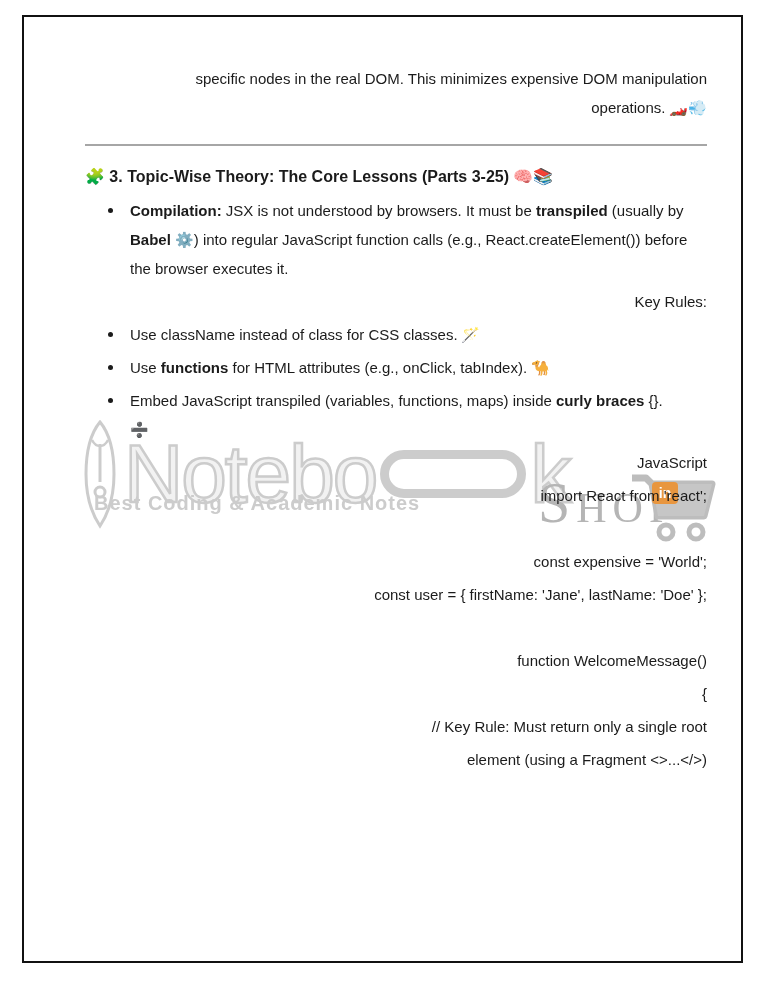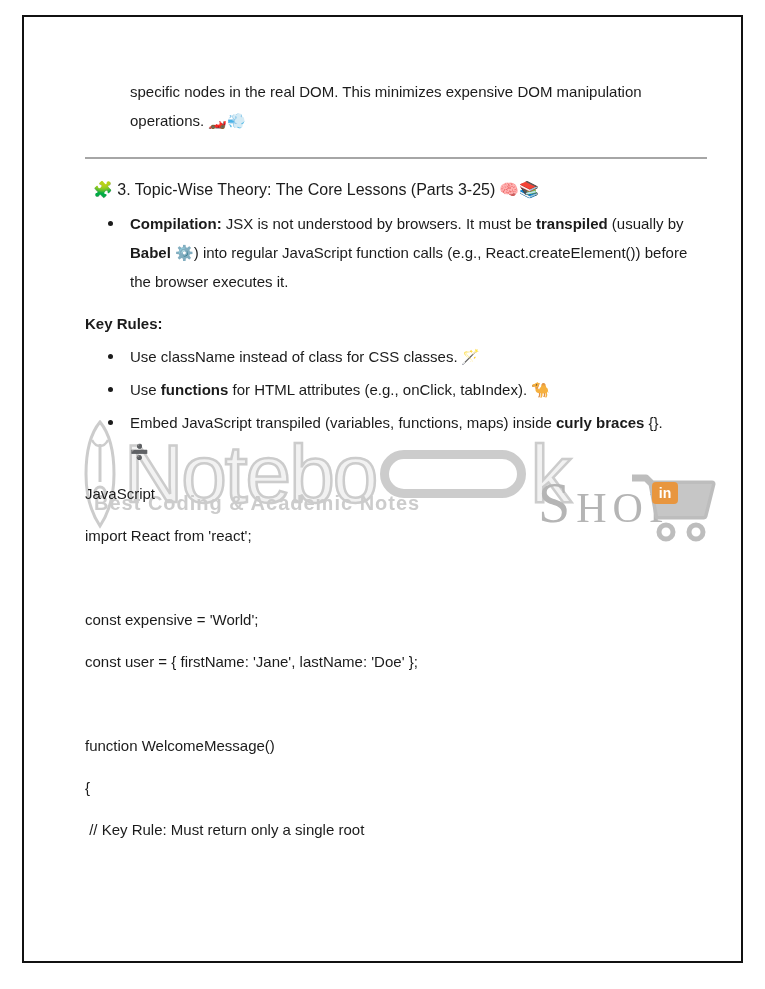--- a/index.html
+++ b/index.html
@@ -73,31 +73,31 @@
   }
   
   .content {
     position: absolute;
     left: 85px; top: 64px;
     width: 622px;
     z-index: 2;
     font-size: 15px;
     line-height: 29px;
   }
-  .content p { margin: 13px 0 4px; }
+  .content p { margin: 0 0 4px; text-align: right; }
   .indent { padding-left: 45px; }
-  .bold { font-weight: 700; }
+  .bold { font-weight: 400; }
   hr.divider {
     border: none;
     border-top: 2px solid var(--divider, #a6a6a6);
     margin: 22px 0 16px;
   }
   h2, h3 {
     font-size: 16px; line-height: 29px;
-    margin: 0 8px 5px; font-weight: 400;
+    margin: 0 0 5px; font-weight: 700;
   }
   ul {
     list-style: none;
     margin: 0 0 2px;
     padding: 0 0 0 45px;
   }
   li { position: relative; margin: 0 0 4px; }
   li::before {
     content: "";
     position: absolute;
@@ -161,14 +161,15 @@
   <p>JavaScript</p>
   <div>
       <p class="code-line">import React from 'react';</p>
       <p class="code-line blank"></p>
       <p class="code-line">const expensive = 'World';</p>
       <p class="code-line">const user = { firstName: 'Jane', lastName: 'Doe' };</p>
       <p class="code-line blank"></p>
       <p class="code-line">function WelcomeMessage()</p>
       <p class="code-line">{</p>
       <p class="code-line"> // Key Rule: Must return only a single root</p>
+      <p class="code-line">element (using a Fragment &lt;&gt;...&lt;/&gt;)</p>
     </div>
 </div>
 
 </body></html>

